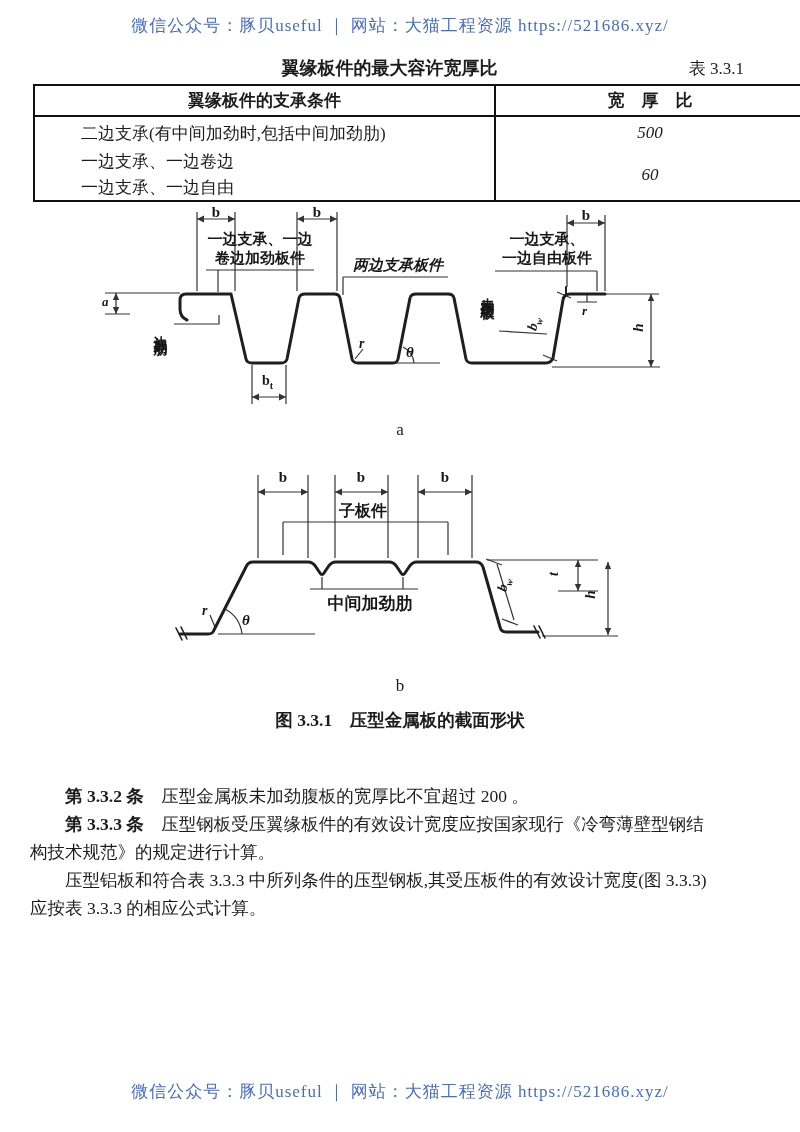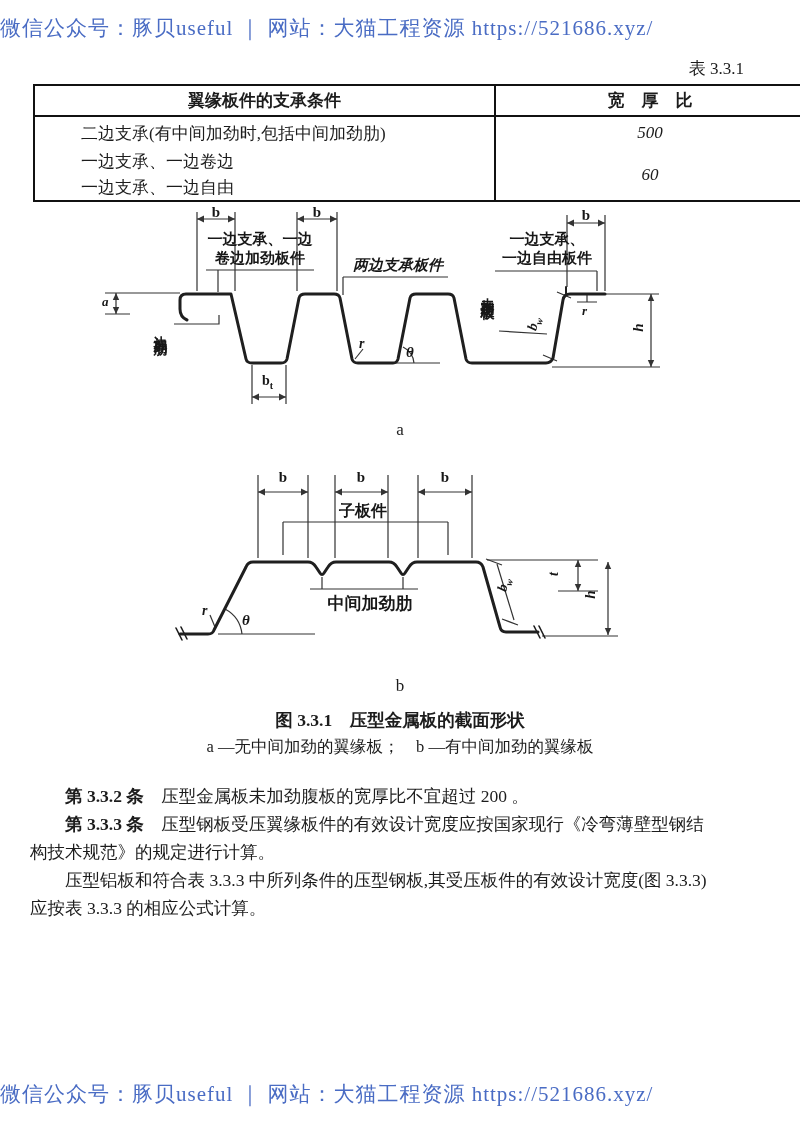--- a/index.html
+++ b/index.html
@@ -1,19 +1,19 @@
 <!DOCTYPE html>
 <html><head>
 <meta charset="utf-8">
 <style>
   html,body{margin:0;padding:0;background:#e8e8e8;}
   .page{position:relative;width:800px;height:1132px;background:#ffffff;margin:0 auto;
         font-family:"Liberation Serif","DejaVu Serif",serif;color:#1c1c1c;overflow:hidden;}
   .abs{position:absolute;}
-  .wm{width:100%;text-align:left;font-size:21px;letter-spacing:1px;}
+  .wm{width:100%;text-align:center;font-size:17px;letter-spacing:1px;}
   
   .title-row{left:33px;top:56px;width:713px;height:26px;}
   .tbl-title{position:absolute;left:50%;transform:translateX(-50%);font-weight:bold;font-size:18px;white-space:nowrap;}
   .tbl-no{position:absolute;right:2px;top:1px;font-size:17px;white-space:nowrap;}
   
   table.t331{left:33px;top:84px;width:773px;border-collapse:collapse;position:absolute;
              font-size:17px;table-layout:fixed;}
   table.t331, table.t331 td, table.t331 th{border:0;}
   table.t331{border:2px solid #111;}
   .col-cond{width:457px;}
@@ -49,20 +49,21 @@
   .lead{font-weight:bold;}
 </style>
 </head>
 <body>
 
 <div class="page">
 
   <div class="abs wm" style="top: 14px; color: rgb(74, 108, 196);">微信公众号：豚贝useful ｜ 网站：大猫工程资源 https://521686.xyz/</div>
 
   <div class="abs title-row">
+    <span class="tbl-title">翼缘板件的最大容许宽厚比</span>
     <span class="tbl-no">表 3.3.1</span>
   </div>
 
   <table class="t331">
     <tbody>
         <tr class="hdr">
       <th class="col-cond">翼缘板件的支承条件</th>
       <th class="vdiv">宽　厚　比</th>
     </tr>
     <tr class="r1">
@@ -176,21 +177,20 @@
     <span class="lbl dimtx" style="left:52px;top:143px;">r</span>
     <span class="lbl dimtx" style="left:92px;top:152px;font-size:15px;">θ</span>
     <span class="lbl dimtx rot75" style="left:348px;top:116px;"><span>b</span><sub class="dsub">w</sub></span>
     <span class="lbl dimtx rot90" style="left:402px;top:106px;">t</span>
     <span class="lbl dimtx rot90" style="left:436px;top:126px;font-size:15px;">h</span>
   </div>
 
   <div class="abs letter" style="top:676px;">b</div>
 
   <div class="abs figcap" style="top:708px;">图 3.3.1　压型金属板的截面形状</div>
-  <div class="abs figleg" style="top:736px;">a —无中间加劲的翼缘板；　b —有中间加劲的翼缘板</div>
 
   <div class="abs paras">
     <p><span class="lead">第 3.3.2 条</span><span>　压型金属板未加劲腹板的宽厚比不宜超过 200 。</span></p>
     <p><span class="lead">第 3.3.3 条</span><span>　压型钢板受压翼缘板件的有效设计宽度应按国家现行《冷弯薄壁型钢结
 构技术规范》的规定进行计算。</span></p>
     <p><span class="lead"></span><span>压型铝板和符合表 3.3.3 中所列条件的压型钢板,其受压板件的有效设计宽度(图 3.3.3)
 应按表 3.3.3 的相应公式计算。</span></p>
   </div>
 
   <div class="abs wm" style="top: 1080px; color: rgb(74, 108, 196);">微信公众号：豚贝useful ｜ 网站：大猫工程资源 https://521686.xyz/</div>

